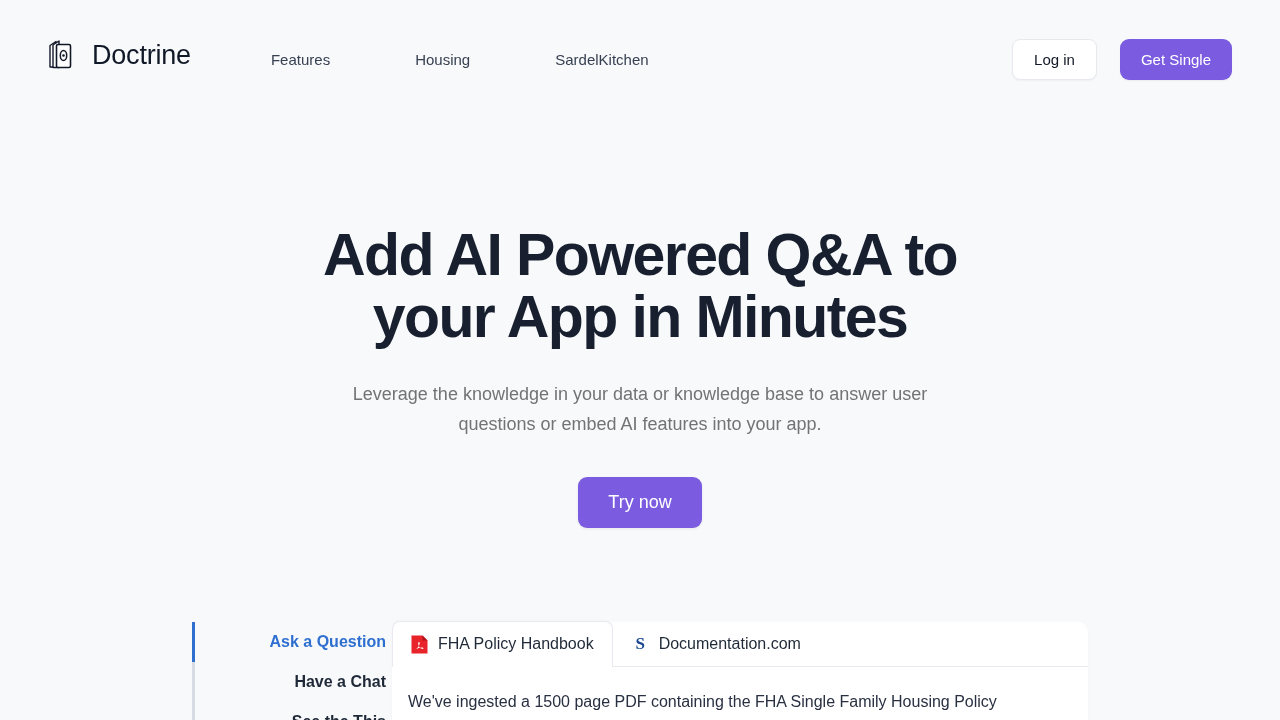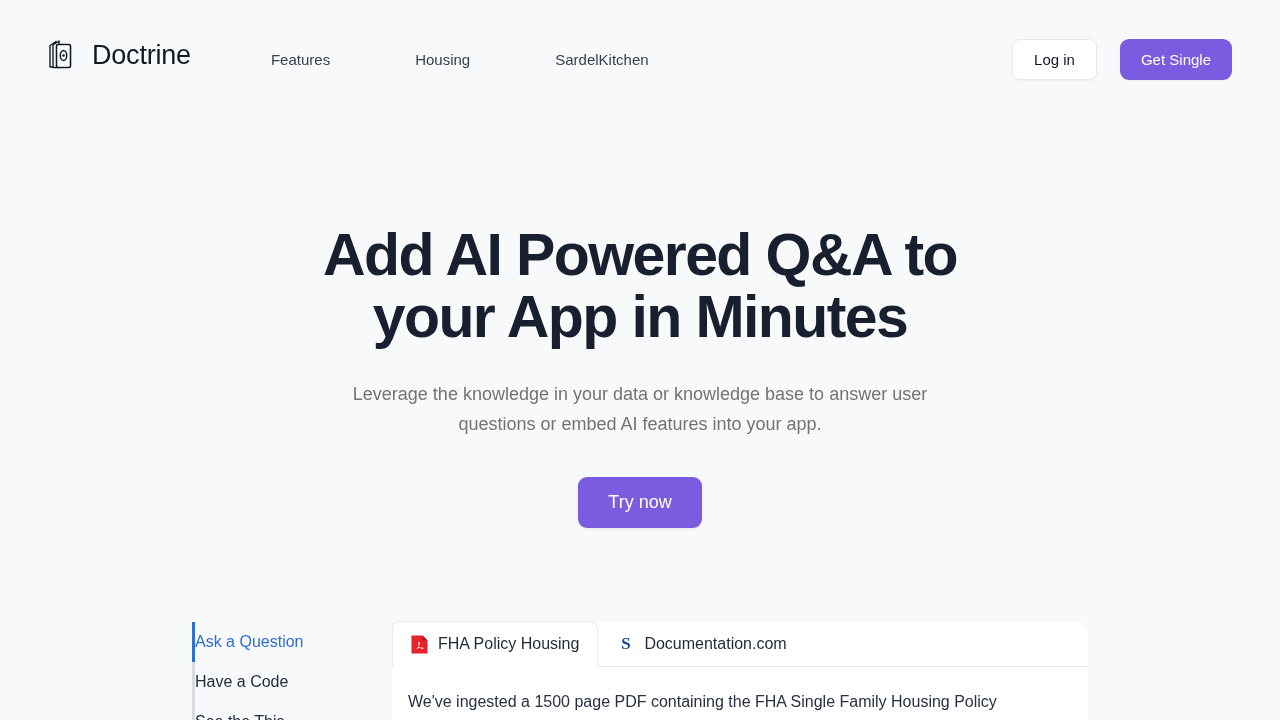--- a/index.html
+++ b/index.html
@@ -150,25 +150,26 @@
     flex: 0 0 200px;
     border-left: 3px solid #d7dbe3;
     padding-top: 0;
   }
 
   .demo-sidebar-item {
     position: relative;
     height: 40px;
     display: flex;
     align-items: center;
-    justify-content: flex-start;
+    justify-content: flex-end;
     font-size: 16px;
     color: #1f2937;
     cursor: pointer;
     padding-right: 6px;
+    font-weight: bold;
   }
 
   .demo-sidebar-item + .demo-sidebar-item { margin-top: 0; }
 
   .demo-sidebar-item.is-active {
     color: #2f6fd0;
   }
 
   .demo-sidebar-item.is-active::before {
     content: "";
@@ -291,40 +292,40 @@
   </div>
 </main>
 
 <section class="demo">
 
   <div class="demo-sidebar">
     <div class="demo-sidebar-item is-active">
       <span>Ask a Question</span>
     </div>
     <div class="demo-sidebar-item">
-      <span>Have a Code</span>
+      <span>Have a Chat</span>
     </div>
     <div class="demo-sidebar-item">
       <span>See the This</span>
     </div>
   </div>
 
   <div class="demo-panel">
 
     <div class="demo-tabs">
 
       <div class="demo-tab is-active">
         <span>
           <svg class="tab-icon-pdf" viewBox="0 0 17 19" xmlns="http://www.w3.org/2000/svg">
             <path d="M0.5 0.5 H11.5 L16.5 5.5 V18.5 H0.5 Z" fill="#e8232a"></path>
             <path d="M11.5 0.5 L16.5 5.5 H11.5 Z" fill="#b0161c"></path>
             <path d="M4.4 14.4 c1.8-0.7 3.2-2.6 4-4.6 0.5-1.3 0.4-2.6-0.3-2.8 -0.8-0.2-1.1 1-0.8 2.4 0.4 1.9 1.9 3.8 3.6 4.4 0.9 0.3 1.6 0 1.6-0.5 0-0.6-0.9-0.9-2.1-0.8 -2 0.2-4.3 1.1-6 1.9z" fill="#ffffff"></path>
           </svg>
         </span>
-        <span>FHA Policy Housing</span>
+        <span>FHA Policy Handbook</span>
       </div>
 
       <div class="demo-tab">
         <span class="tab-icon-letter">S</span>
         <span>Documentation.com</span>
       </div>
 
     </div>
 
     <div class="demo-body">

